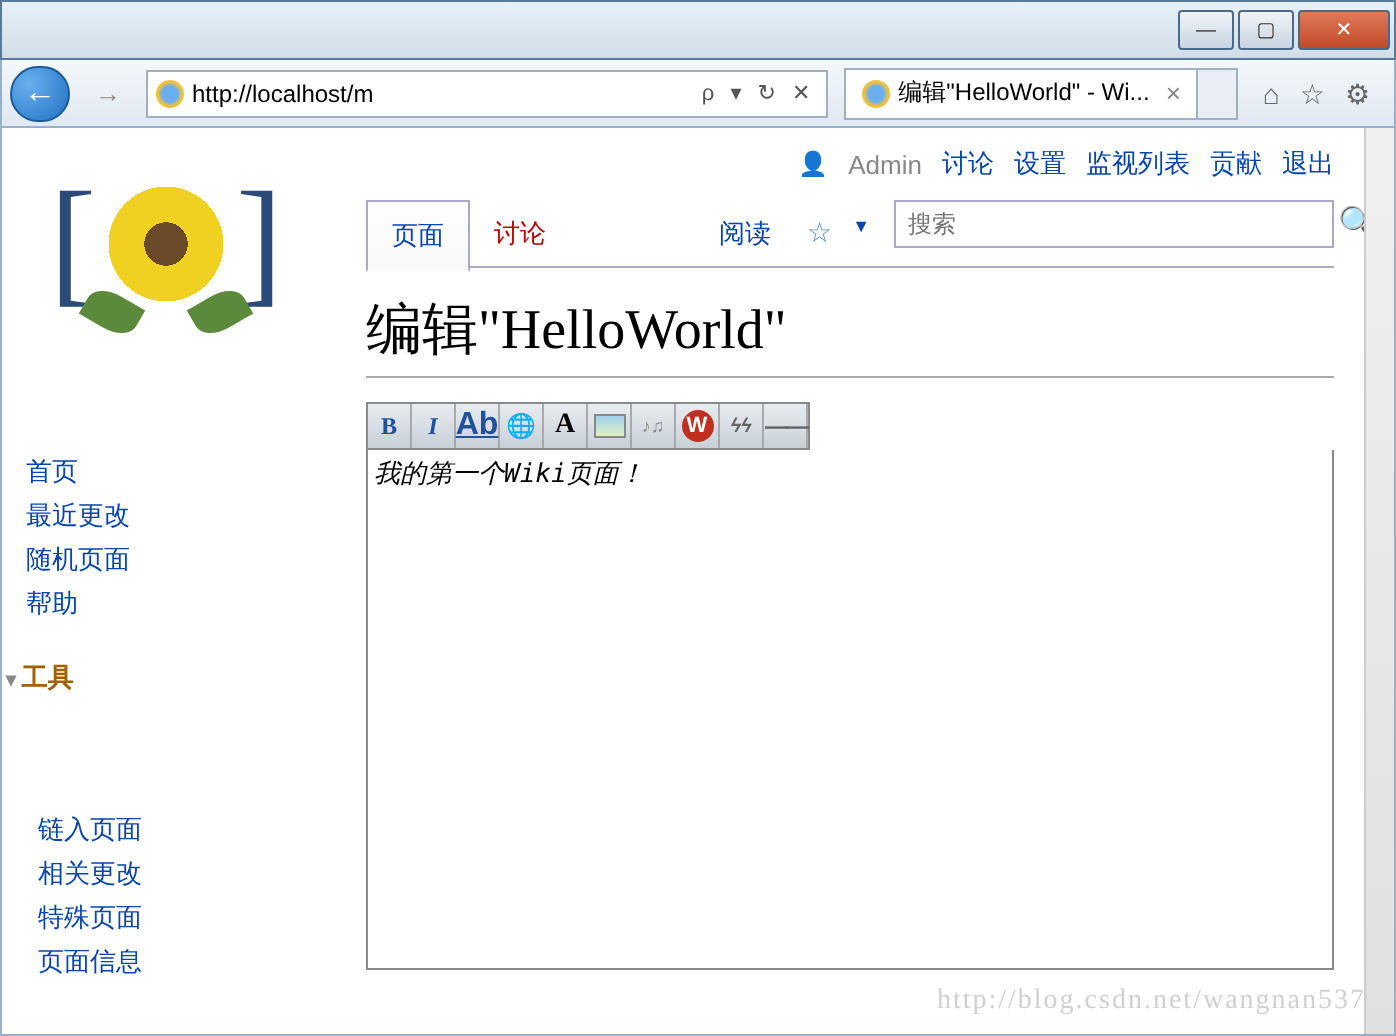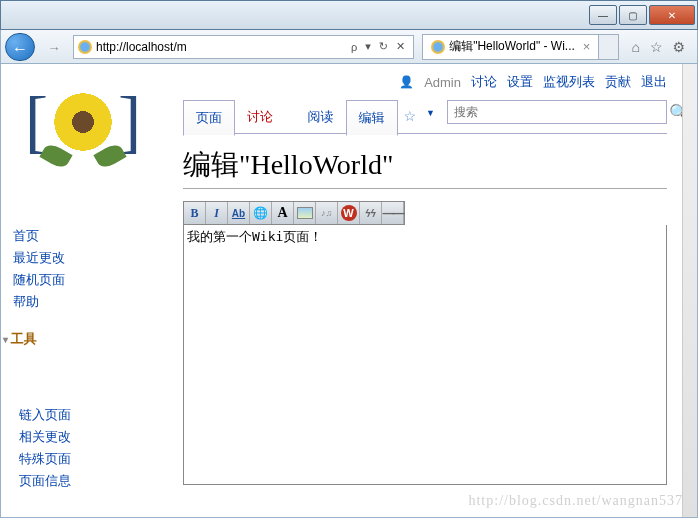--- a/index.html
+++ b/index.html
@@ -55,31 +55,31 @@
 .searchbox { width:220px; height:24px; border:1px solid #aac; display:flex; align-items:center; background:#fff; margin-bottom:4px; margin-left:8px;gap:48px; }
 .searchbox input { flex:1; border:none; outline:none; padding:0 6px; font-size:12px; }
 .searchbox .mag { padding:0 6px; color:#888; }
 
 .pagetitle { font-size:28px; font-family:Georgia,serif; font-weight:normal; border-bottom:1px solid #aaa; padding:12px 0 4px; margin-bottom:12px; }
 
 .toolbar { height:24px; background:linear-gradient(#e8ecf0,#c8d0d8); border:1px solid #888; display:flex; width:222px; }
 .tbtn { width:22px; height:22px; border-right:1px solid #aaa; display:flex; align-items:center; justify-content:center; font-size:12px; font-weight:bold; cursor:pointer; }
 .tbtn.b { color:#2050a0; font-family:serif; }
 .tbtn.i { color:#2050a0; font-style:italic; font-family:serif; }
-.tbtn.ab { color:#2050a0; text-decoration:underline; font-size:10px; }
+.tbtn.ab { color:#2050a0; text-decoration:underline; font-size:16px; }
 .tbtn.globe { color:#2070c0; }
 .tbtn.a2 { color:#000; font-family:serif; font-size:14px; }
 .tbtn.img { position:relative; }
 .tbtn.img::before { content:""; width:14px; height:10px; background:linear-gradient(#a0d0f0,#e0f0c0); border:1px solid #888; }
 .tbtn.media { color:#888; font-size:9px; }
 .tbtn.nw::before { content:"W"; color:#fff; background:#c03020; border-radius:50%; width:16px; height:16px; display:flex; align-items:center; justify-content:center; font-size:11px; }
 .tbtn.sig { color:#666; font-style:italic; font-size:10px; }
 .tbtn.hr { color:#666; letter-spacing:-2px; }
 
-.editarea { border:1px solid #888; border-top:none; width:100%; height:260px; padding:3px; font-family:"SimSun",monospace; font-size:13px; resize:none; outline:none; }
+.editarea { border:1px solid #888; border-top:none; width:100%; height:260px; padding:3px; font-family:"SimSun",monospace; font-size:13px; resize:none; outline:none;font-style:italic; }
 
 .watermark { position:absolute; bottom:8px; right:14px; font-size:14px; color:#d0d0d0; font-family:Georgia,serif; letter-spacing:1px; pointer-events:none; }
 </style>
 </head>
 <body>
 
 <div class="titlebar">
   <div class="winbtn">—</div>
   <div class="winbtn">▢</div>
   <div class="winbtn close">✕</div>
@@ -148,21 +148,20 @@
     </div>
 
     <div class="pagetabs">
       <div class="ptgroup">
         <div class="ptab sel">页面</div>
         <div class="ptab talk">讨论</div>
       </div>
       <div class="ptspacer"></div>
       <div class="ptgroup">
         <div class="ptab">阅读</div>
-        <div class="ptab sel">编辑</div>
         <div class="star">☆</div>
         <div class="drop">▼</div>
       </div>
       <div class="searchbox">
         <input placeholder="搜索" style="">
         <span class="mag">🔍</span>
       </div>
     </div>
 
     <h1 class="pagetitle">编辑"HelloWorld"</h1>

